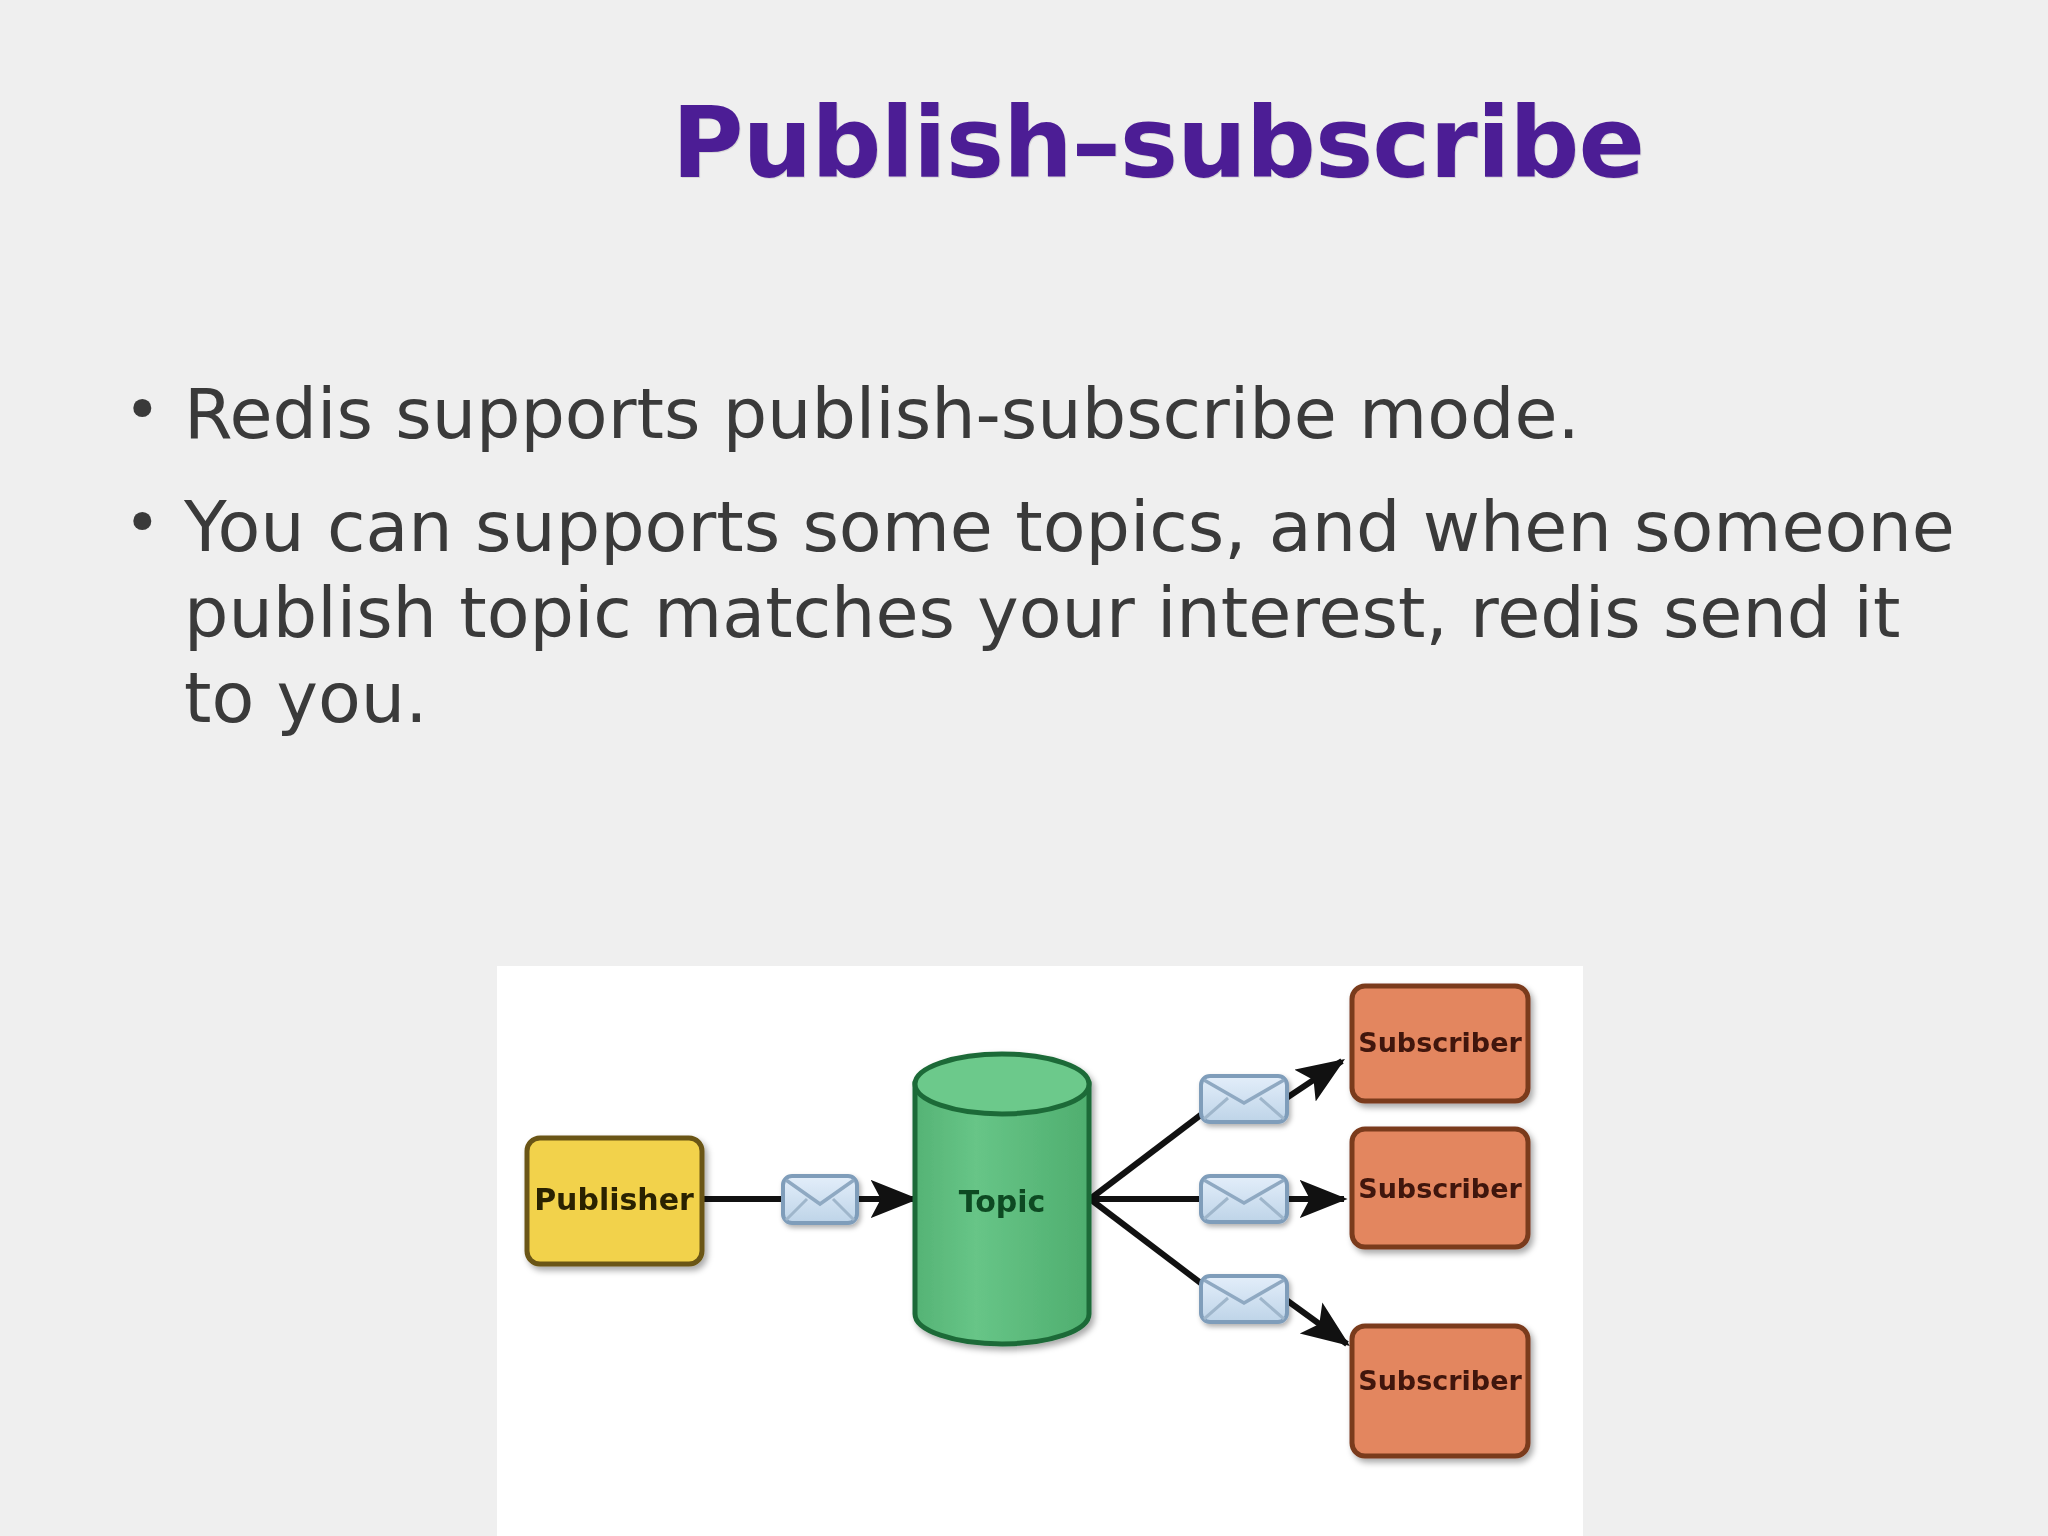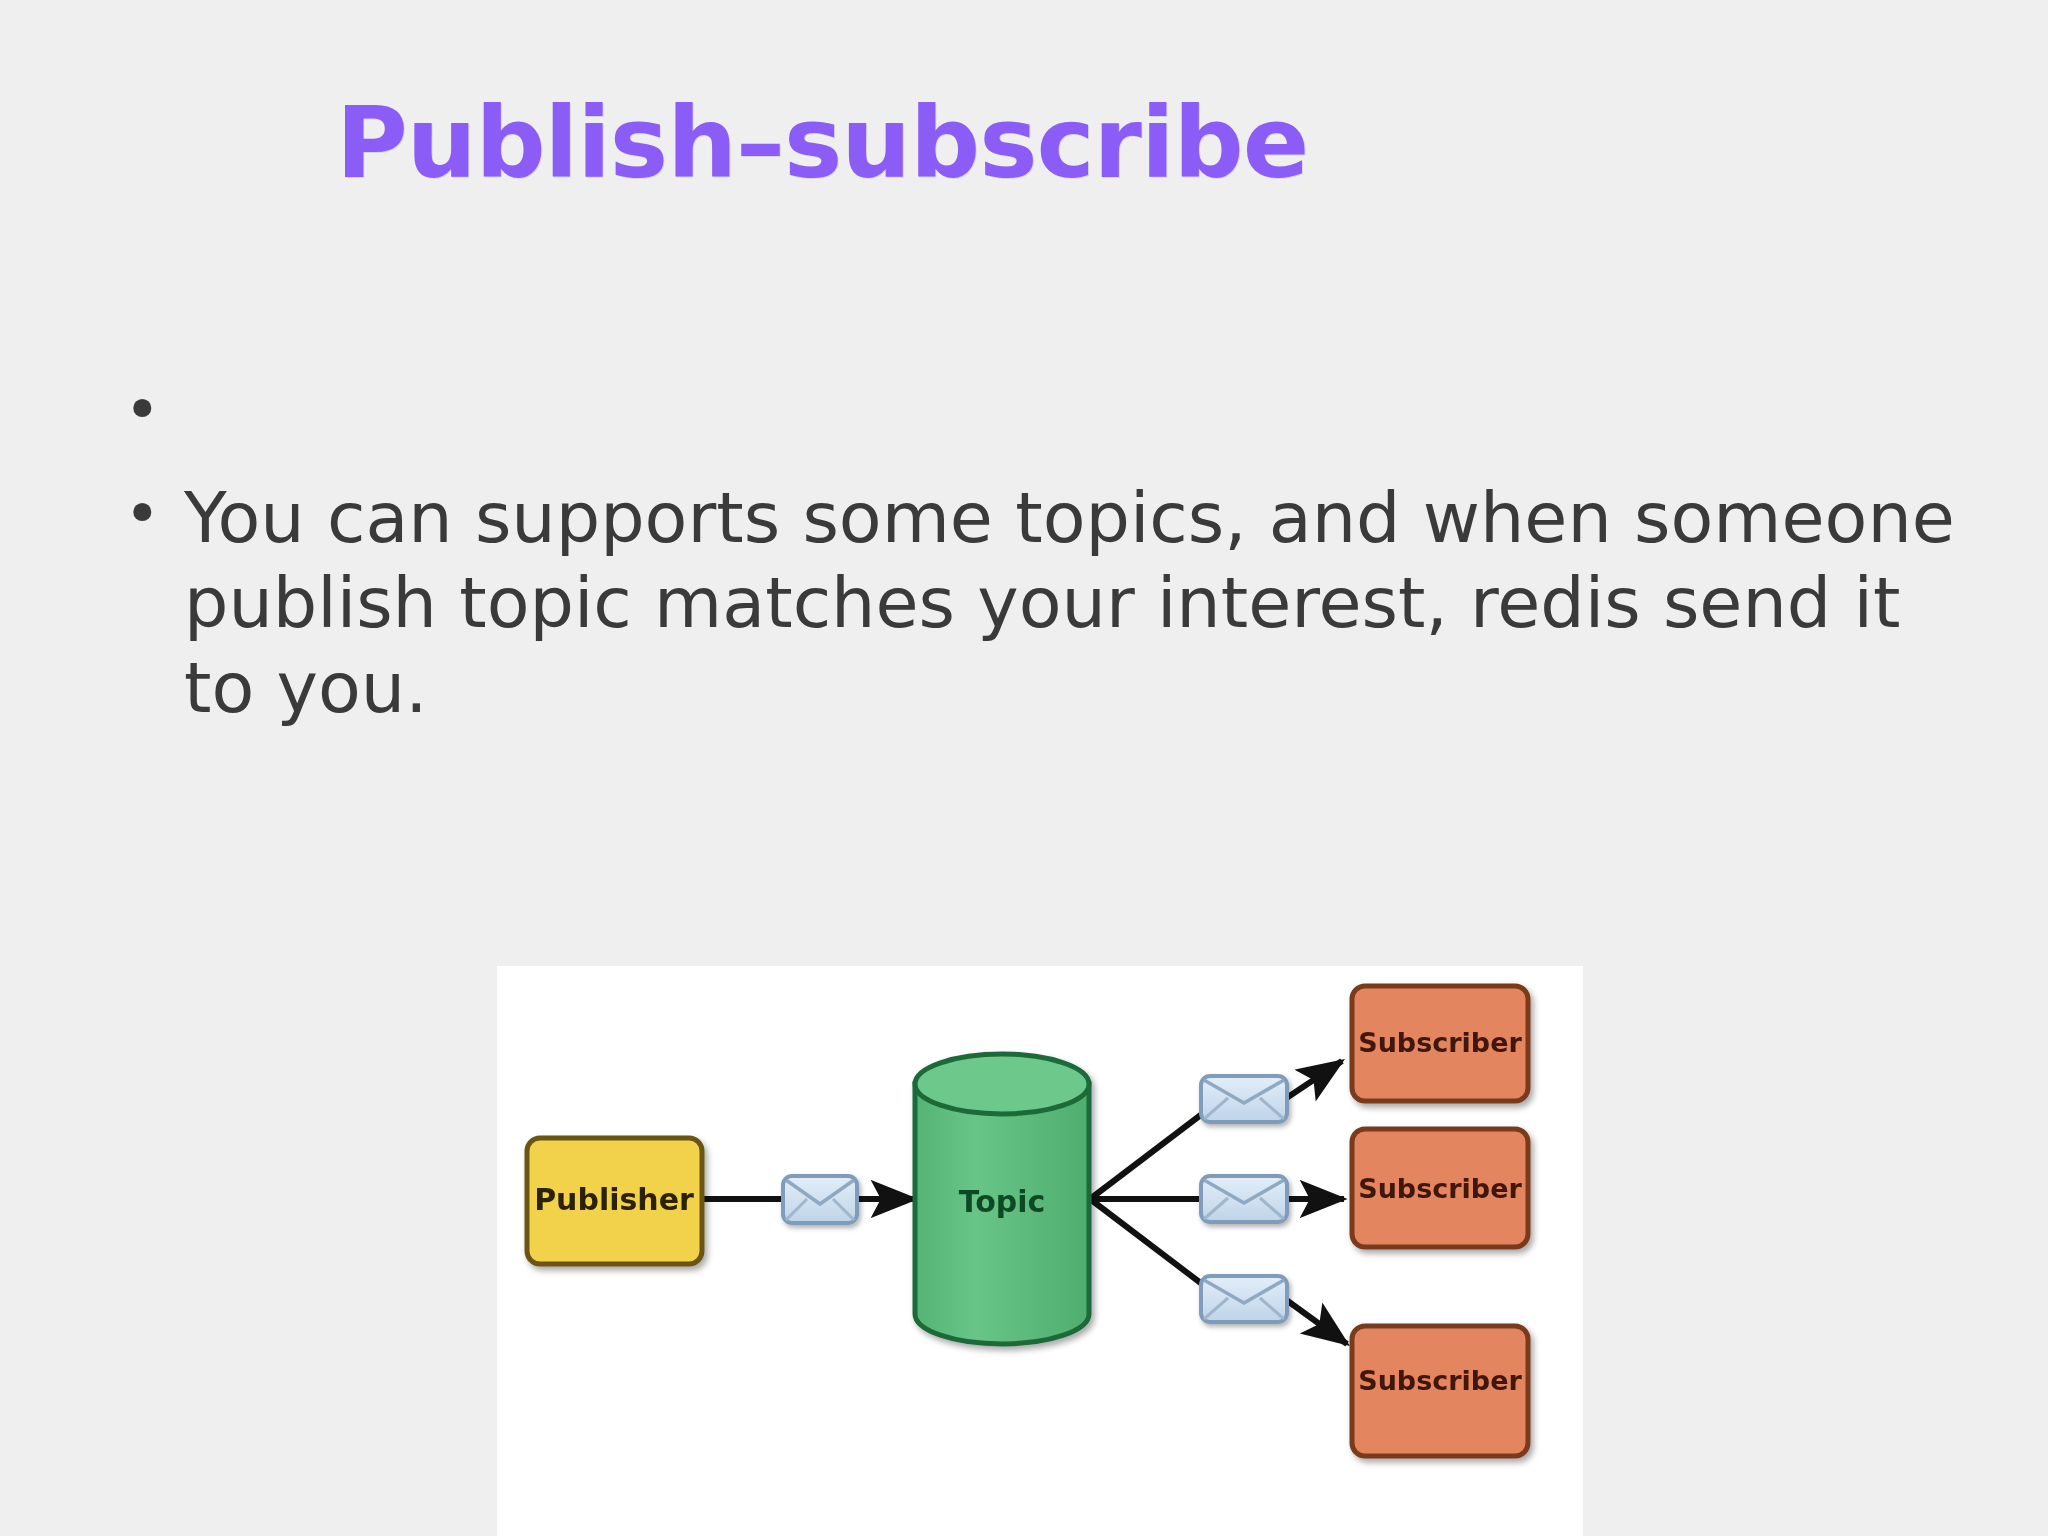--- a/index.html
+++ b/index.html
@@ -14,26 +14,26 @@
     overflow: hidden;
     position: relative;
   }
 
   
   .slide-title {
     position: absolute;
     top: 92px;
     left: 0;
     width: 1644px;
-    text-align: center;
+    text-align: right;
     font-family: "DejaVu Sans", sans-serif;
     font-weight: bold;
     font-size: 98px;
     letter-spacing: -1px;
-    color: #8b5cf6;
+    color: #4c1d95;
     line-height: 1.05;
     text-shadow: 1px 1px 0 rgba(0,0,0,0.10);
   }
 
   
   .body-list {
     position: absolute;
     top: 372px;
     left: 112px;
     width: 1860px;
@@ -87,20 +87,21 @@
 </style>
 </head>
 <body>
 
 <div class="slide-title">Publish–subscribe</div>
 
 <div class="body-list">
 
   <div class="bullet-row b1">
     <span class="bullet-marker">•</span>
+    <span class="bullet-text">Redis supports publish-subscribe mode.</span>
   </div>
 
   <div class="bullet-row b2">
     <span class="bullet-marker">•</span>
     <span class="bullet-text">You can supports some topics, and when someone publish topic matches your interest, redis send it to you.</span>
   </div>
 
 </div>
 
 <div class="diagram-panel">

